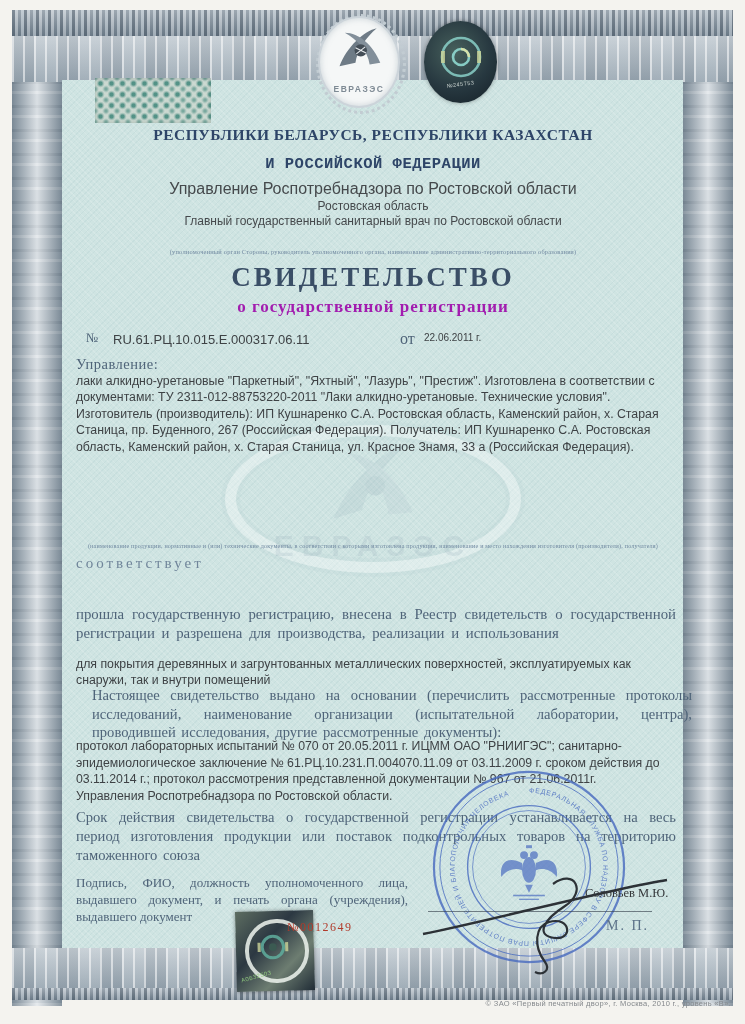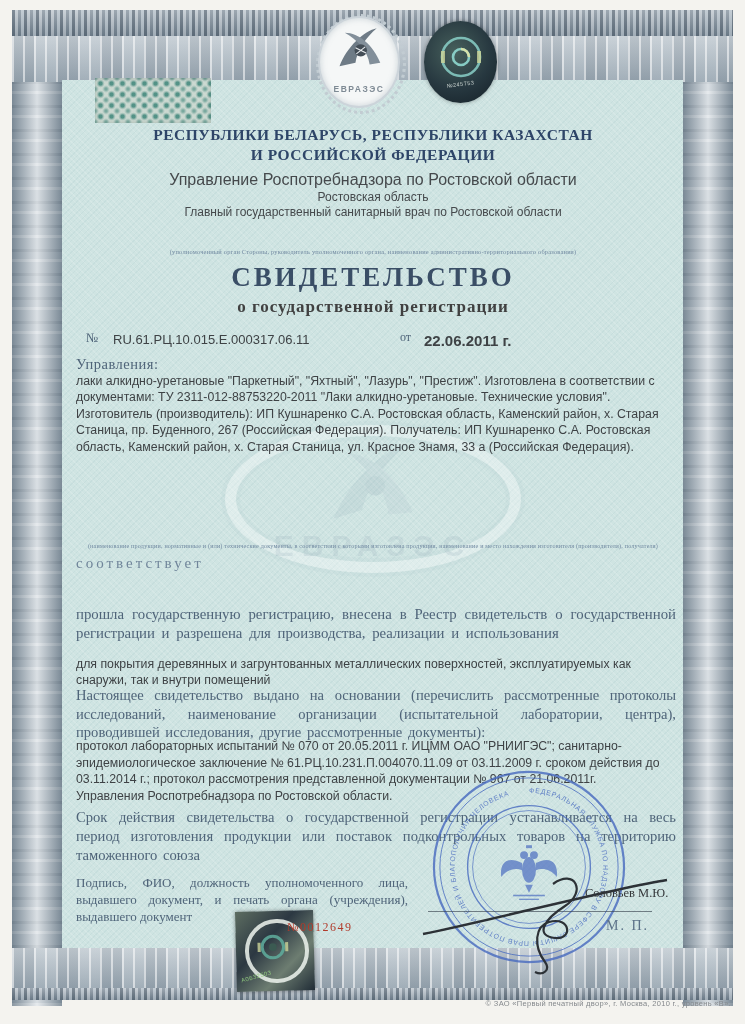--- a/index.html
+++ b/index.html
@@ -118,47 +118,47 @@
       <circle cx="30" cy="28" r="19" fill="none" stroke="#8fd8cf" stroke-width="2.6" opacity=".8"></circle>
       <path d="M12 22 v12 M48 22 v12" stroke="#cdd69a" stroke-width="4" opacity=".8"></path>
       <circle cx="30" cy="28" r="8" fill="none" stroke="#8fd8cf" stroke-width="2.6" opacity=".9"></circle>
       <path d="M30 20 a8 8 0 0 1 8 8" stroke="#d6e0a8" stroke-width="2.4" fill="none"></path>
     </svg>
     <div class="holo-num-top">№245753</div>
   </div>
 
   <div class="abs ctr" style="left:70px;top:124px;width:606px;z-index:4;">
     <div class="hdr-blue" style="font-size:15.5px;margin-top:2px;">РЕСПУБЛИКИ БЕЛАРУСЬ, РЕСПУБЛИКИ КАЗАХСТАН</div>
-    <div class="hdr-blue" style="font-size:15.5px;margin-top:2px;">И РОССИЙСКОЙ ФЕДЕРАЦИИ</div>
+    <div class="hdr-blue" style="font-size:15.5px;margin-top:11px;font-family:Liberation Mono, monospace;">И РОССИЙСКОЙ ФЕДЕРАЦИИ</div>
     <div class="sans" style="font-size:16px;color:#45494c;margin-top:7px;">Управление Роспотребнадзора по Ростовской области</div>
     <div class="sans" style="font-size:12px;color:#45494c;margin-top:1px;">Ростовская область</div>
     <div class="sans" style="font-size:12px;color:#45494c;margin-top:1px;">Главный государственный санитарный врач по Ростовской области</div>
   </div>
 
   <div class="abs ctr cap" style="left:70px;top:248px;width:606px;z-index:4;">(уполномоченный орган Стороны, руководитель уполномоченного органа, наименование административно-территориального образования)</div>
 
   <div class="abs ctr" style="left:70px;top:262px;width:606px;z-index:4;font-weight:bold;font-size:27px;letter-spacing:3px;color:#3a4e66;">СВИДЕТЕЛЬСТВО</div>
-  <div class="abs ctr" style="left:70px;top:297px;width:606px;z-index:4;font-weight:bold;font-size:17px;letter-spacing:1px;color:#404040;">о государственной регистрации</div>
+  <div class="abs ctr" style="left:70px;top:297px;width:606px;z-index:4;font-weight:bold;font-size:17px;letter-spacing:1px;color:#a21caf;">о государственной регистрации</div>
 
   <div class="abs form-text" style="left:86px;top:330px;font-size:13px;z-index:4;">№</div>
   <div class="abs fill-text" style="left:113px;top:332px;font-size:13px;z-index:4;">RU.61.РЦ.10.015.Е.000317.06.11</div>
-  <div class="abs form-text" style="left:400px;top:330px;font-size:12px;z-index:4;">от</div>
-  <div class="abs fill-text" style="left:424px;top:332px;font-size:15px;z-index:4;font-weight:bold;">22.06.2011 г.</div>
-
-  <div class="abs form-text" style="left:76px;top:356px;font-size:14.5px;letter-spacing:.5px;z-index:4;">Управления:</div>
+  <div class="abs form-text" style="left:400px;top:330px;font-size:16px;z-index:4;">от</div>
+  <div class="abs fill-text" style="left:424px;top:332px;font-size:10px;z-index:4;">22.06.2011 г.</div>
+
+  <div class="abs form-text" style="left:76px;top:356px;font-size:14.5px;letter-spacing:.5px;z-index:4;">Управление:</div>
   <div class="abs fill-text" style="left:76px;top:373px;width:598px;font-size:12.3px;line-height:16.4px;z-index:4;">лаки алкидно-уретановые "Паркетный", "Яхтный", "Лазурь", "Престиж". Изготовлена в соответствии с документами: ТУ 2311-012-88753220-2011 "Лаки алкидно-уретановые. Технические условия". Изготовитель (производитель): ИП Кушнаренко С.А. Ростовская область, Каменский район, х. Старая Станица, пр. Буденного, 267 (Российская Федерация).  Получатель: ИП Кушнаренко С.А. Ростовская область, Каменский район, х. Старая Станица, ул. Красное Знамя, 33 а (Российская Федерация).</div>
 
   <div class="abs ctr cap" style="left:70px;top:543px;width:606px;font-size:6.1px;z-index:4;">(наименование продукции, нормативные и (или) технические документы, в соответствии с которыми изготовлена продукция, наименование и место нахождения изготовителя (производителя), получателя)</div>
 
   <div class="abs form-text" style="left:76px;top:555px;font-size:15px;letter-spacing:3px;color:#70859a;z-index:4;">соответствует</div>
 
   <div class="abs form-text just" style="left:76px;top:605px;width:600px;font-size:14.8px;line-height:19px;word-spacing:3px;z-index:4;">прошла государственную регистрацию, внесена в Реестр свидетельств о государственной регистрации и разрешена для производства, реализации и использования</div>
   <div class="abs fill-text" style="left:76px;top:657px;width:600px;font-size:12.3px;line-height:15.5px;z-index:4;">для покрытия деревянных и загрунтованных металлических поверхностей, эксплуатируемых как снаружи, так и внутри помещений</div>
 
-  <div class="abs form-text just" style="left:76px;top:686px;width:600px;font-size:14.6px;line-height:18.5px;word-spacing:2px;z-index:4;">Настоящее свидетельство выдано на основании (перечислить рассмотренные протоколы исследований, наименование организации (испытательной лаборатории, центра), проводившей исследования, другие рассмотренные документы):</div>
+  <div class="abs form-text just" style="left:92px;top:686px;width:600px;font-size:14.6px;line-height:18.5px;word-spacing:2px;z-index:4;">Настоящее свидетельство выдано на основании (перечислить рассмотренные протоколы исследований, наименование организации (испытательной лаборатории, центра), проводившей исследования, другие рассмотренные документы):</div>
   <div class="abs fill-text" style="left:76px;top:738px;width:592px;font-size:12.3px;line-height:16.5px;z-index:4;">протокол лабораторных испытаний № 070 от 20.05.2011 г. ИЦММ ОАО "РНИИГЭС"; санитарно-эпидемиологическое заключение № 61.РЦ.10.231.П.004070.11.09 от 03.11.2009 г. сроком действия до 03.11.2014 г.; протокол рассмотрения представленной документации № 967 от 21.06.2011г. Управления Роспотребнадзора по Ростовской области.</div>
 
   <div class="abs form-text just" style="left:76px;top:808px;width:600px;font-size:14.6px;line-height:19px;word-spacing:2px;z-index:4;">Срок действия свидетельства о государственной регистрации устанавливается на весь период изготовления продукции или поставок подконтрольных товаров на территорию таможенного союза</div>
 
   <div class="abs form-text just" style="left:76px;top:874px;width:332px;font-size:13px;line-height:17px;z-index:4;">Подпись, ФИО, должность уполномоченного лица, выдавшего документ, и печать органа (учреждения), выдавшего документ</div>
 
   <svg class="stamp" viewBox="0 0 200 200">
     <defs>
         <path id="stamp-arc" d="M100,25 a75,75 0 1,1 -0.02,0"></path>
       </defs>

